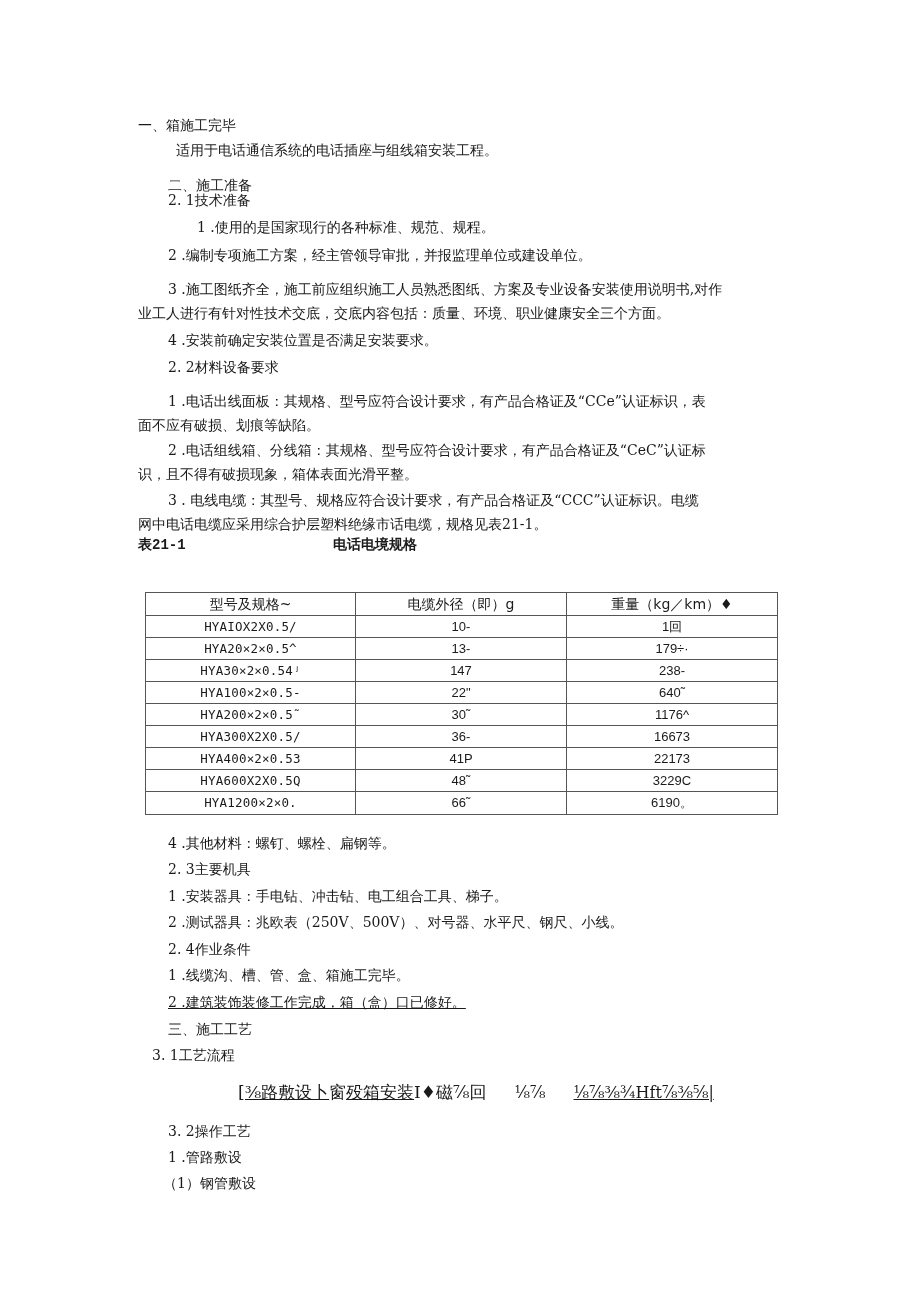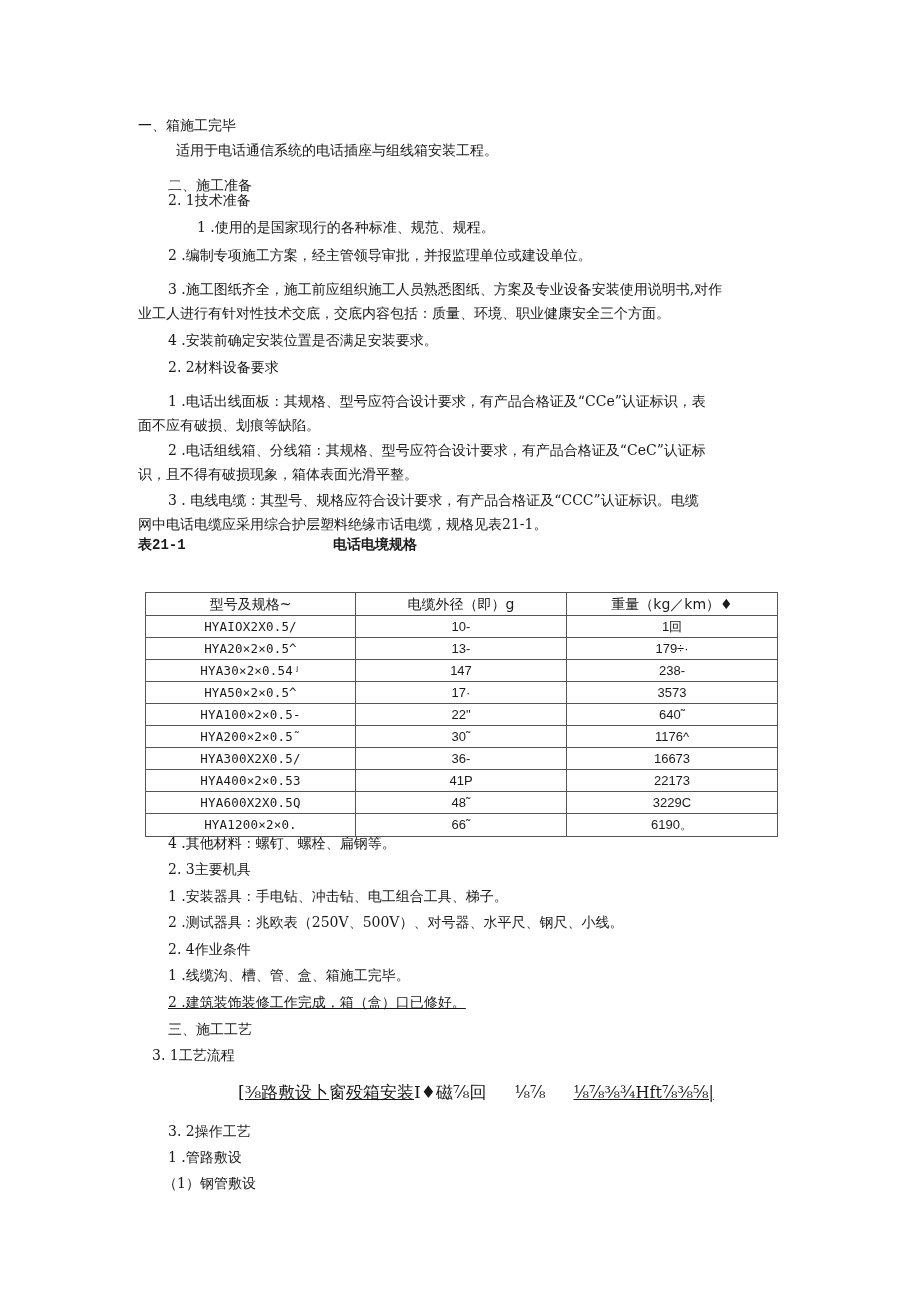--- a/index.html
+++ b/index.html
@@ -99,25 +99,20 @@
           <td class="model">HYA20×2×0.5^</td>
           <td class="val">13-</td>
           <td class="val">179÷·</td>
         </tr>
         <tr>
           <td class="model">HYA30×2×0.54ʲ</td>
           <td class="val">147</td>
           <td class="val">238-</td>
         </tr>
         <tr>
-          <td class="model">HYA50×2×0.5^</td>
-          <td class="val">17·</td>
-          <td class="val">3573</td>
-        </tr>
-        <tr>
           <td class="model">HYA100×2×0.5-</td>
           <td class="val">22"</td>
           <td class="val">640˜</td>
         </tr>
         <tr>
           <td class="model">HYA200×2×0.5˜</td>
           <td class="val">30˜</td>
           <td class="val">1176^</td>
         </tr>
         <tr>

